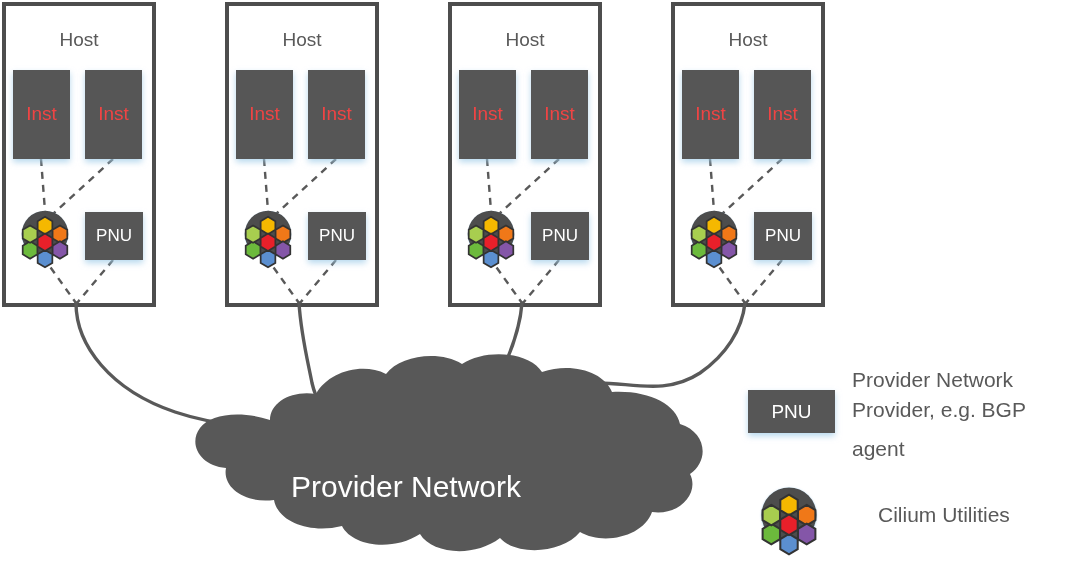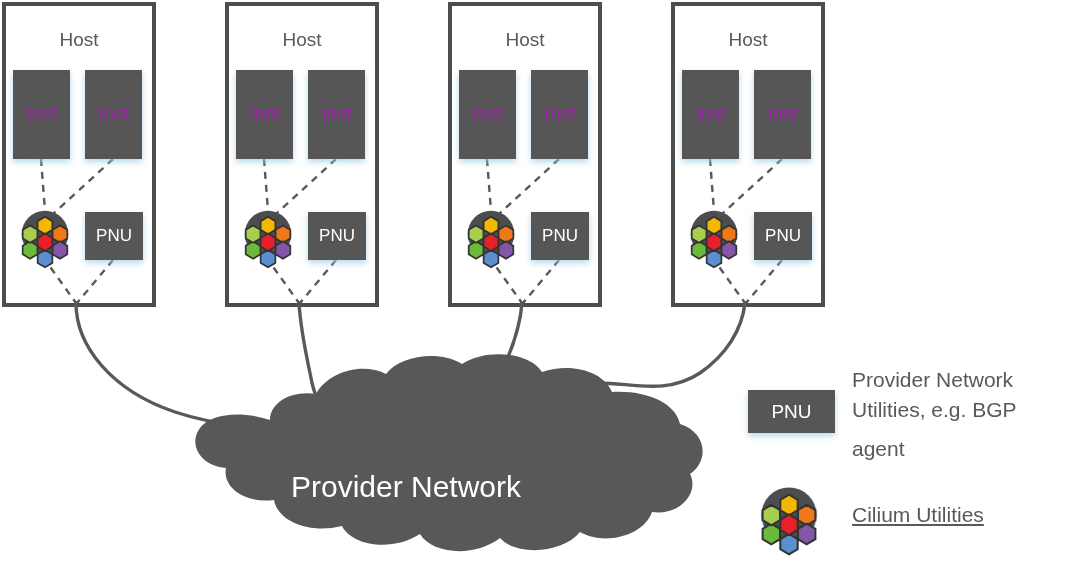--- a/index.html
+++ b/index.html
@@ -23,21 +23,21 @@
     white-space:nowrap;
     font-family:"Liberation Sans", sans-serif;
     user-select:none;
   }
   .host-label {
     color:#595959;
     font-size:19px;
     text-align:center;
   }
   .inst-label {
-    color:#a21caf;
+    color:#ef4444;
     font-size:19px;
     text-align:center;
   }
   .pnu-label {
     color:#ffffff;
     font-size:17px;
     text-align:center;
   }
   .cloud-label {
     color:#ffffff;
@@ -228,18 +228,18 @@
   <div class="txt pnu-label" style="left:85px;  top:226px; width:58px;">PNU</div>
   <div class="txt pnu-label" style="left:308px; top:226px; width:58px;">PNU</div>
   <div class="txt pnu-label" style="left:531px; top:226px; width:58px;">PNU</div>
   <div class="txt pnu-label" style="left:754px; top:226px; width:58px;">PNU</div>
 
   <div class="txt cloud-label" style="left:186px; top:470px; width:440px;">Provider Network</div>
 
   <div class="txt legend-pnu-label" style="left:748px; top:401px; width:87px;">PNU</div>
 
   <div class="txt legend-text" style="left:852px; top:365px;">Provider Network</div>
-  <div class="txt legend-text" style="left:852px; top:395px;">Utilities, e.g. BGP</div>
+  <div class="txt legend-text" style="left:852px; top:395px;">Provider, e.g. BGP</div>
   <div class="txt legend-text" style="left:852px; top:434px;">agent</div>
 
-  <div class="txt legend-text" style="left:852px; top:500px;text-decoration:underline;">Cilium Utilities</div>
+  <div class="txt legend-text" style="left:878px; top:500px;">Cilium Utilities</div>
 
 </div>
 
 </body></html>

